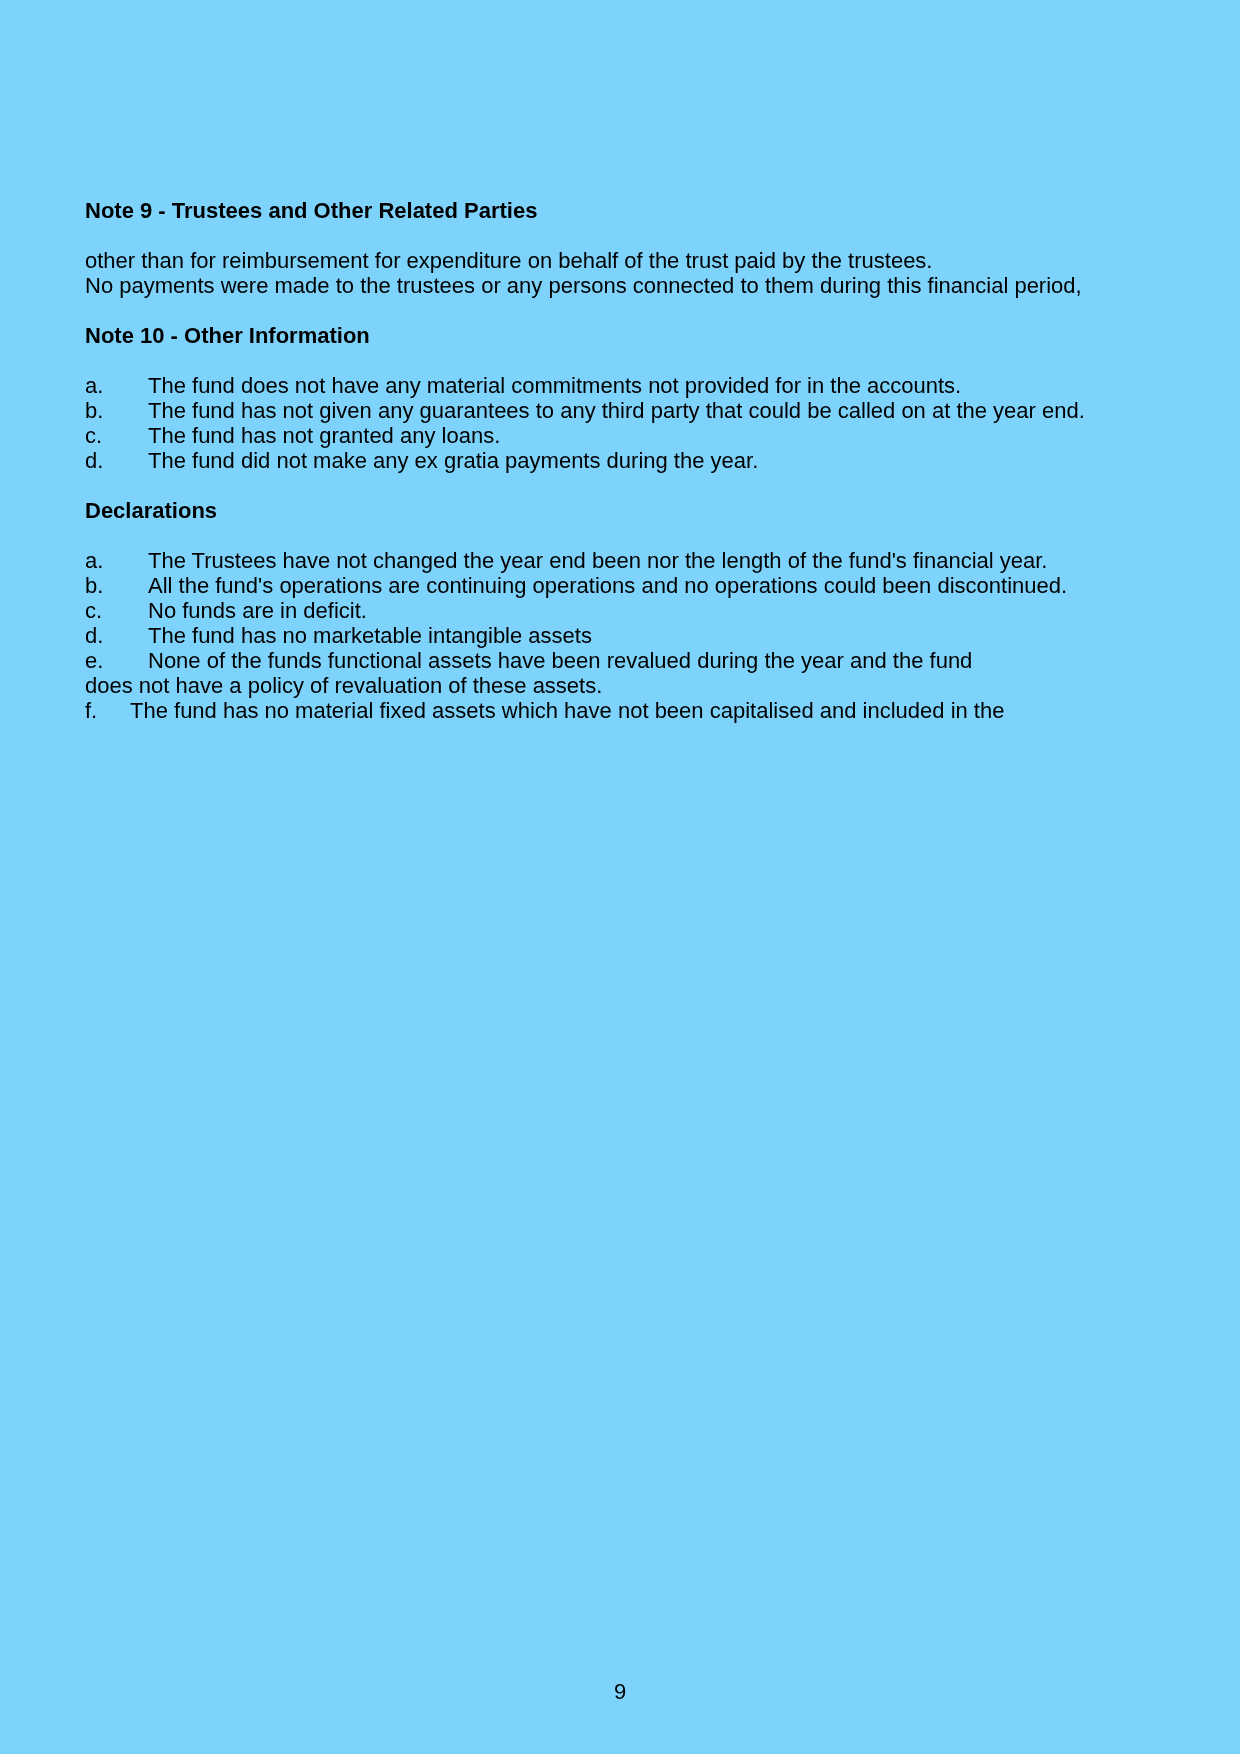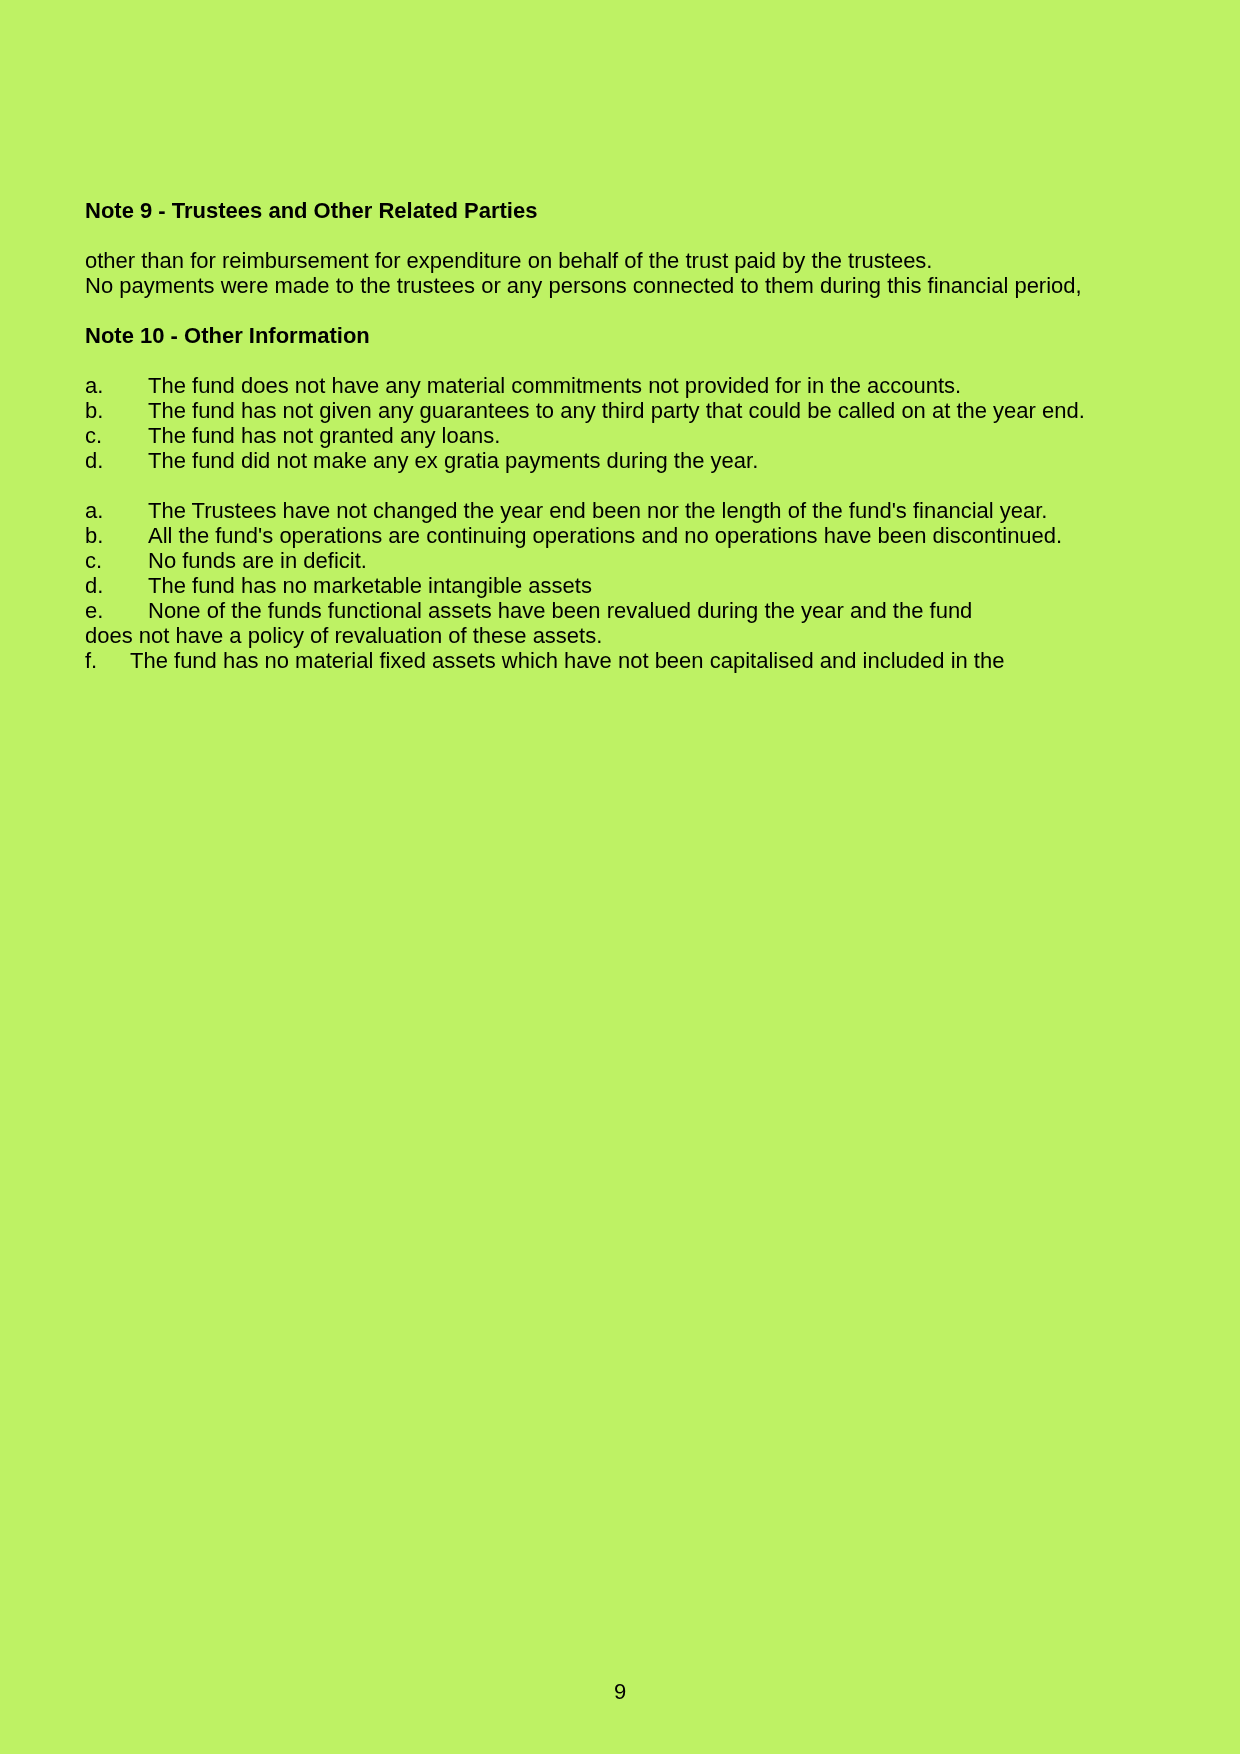--- a/index.html
+++ b/index.html
@@ -4,21 +4,21 @@
 <style>
   html, body {
     margin: 0;
     padding: 0;
     background: #ffffff;
   }
   .page {
     position: relative;
     width: 1240px;
     height: 1754px;
-    background: #bef264;
+    background: #7dd3fc;
     font-family: "Liberation Sans", "DejaVu Sans", sans-serif;
     font-size: 22px;
     line-height: 25px;
     color: #000000;
     overflow: hidden;
   }
   .content {
     position: absolute;
     left: 85px;
     top: 198px;
@@ -82,29 +82,30 @@
       <div class="li">
         <span class="lbl">c.</span>
         <span class="txt">The fund has not granted any loans.</span>
       </div>
       <div class="li">
         <span class="lbl">d.</span>
         <span class="txt">The fund did not make any ex gratia payments during the year.</span>
       </div>
     </div>
 
+    <div class="heading block">Declarations</div>
 
     <div class="block">
       <div class="li">
         <span class="lbl">a.</span>
         <span class="txt">The Trustees have not changed the year end been nor the length of the fund's financial year.</span>
       </div>
       <div class="li">
         <span class="lbl">b.</span>
-        <span class="txt">All the fund's operations are continuing operations and no operations have been discontinued.</span>
+        <span class="txt">All the fund's operations are continuing operations and no operations could been discontinued.</span>
       </div>
       <div class="li">
         <span class="lbl">c.</span>
         <span class="txt">No funds are in deficit.</span>
       </div>
       <div class="li">
         <span class="lbl">d.</span>
         <span class="txt">The fund has no marketable intangible assets</span>
       </div>
       <div class="li">

